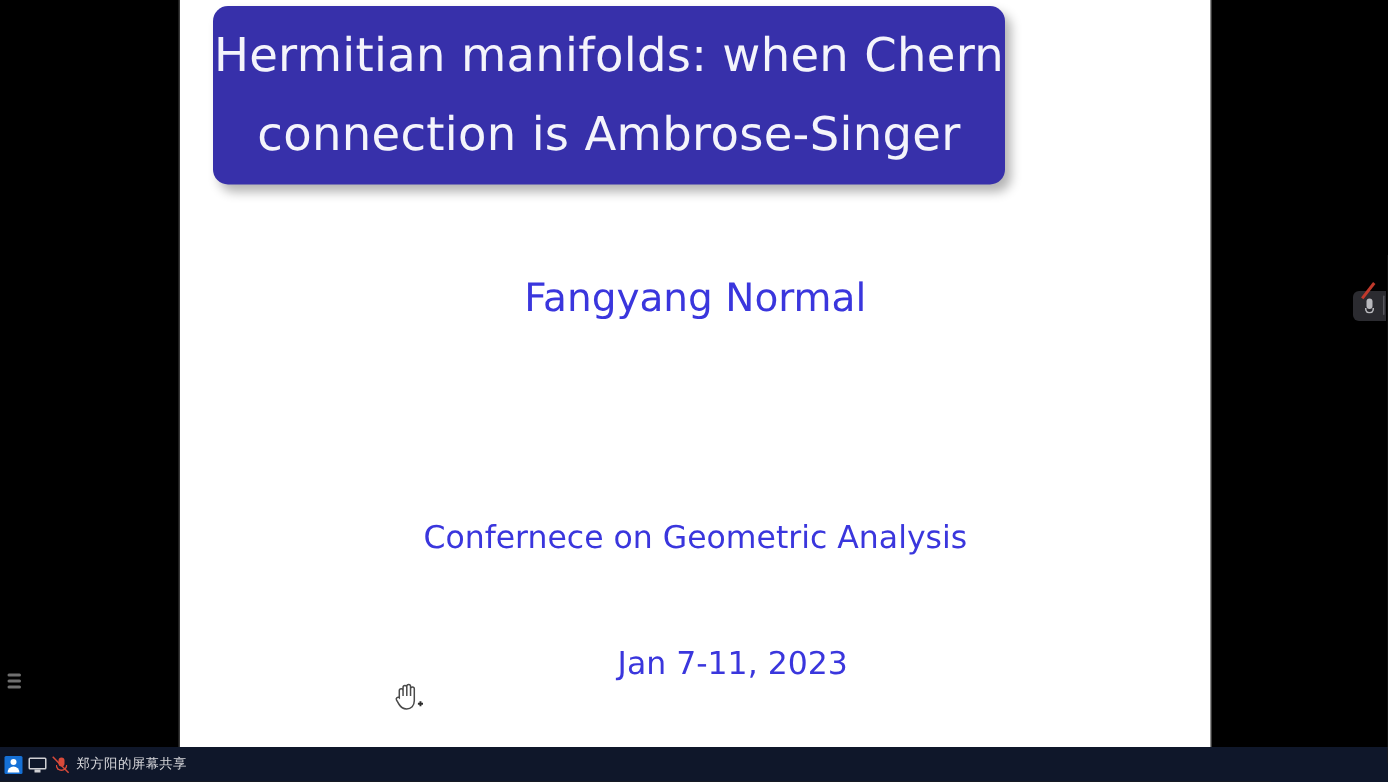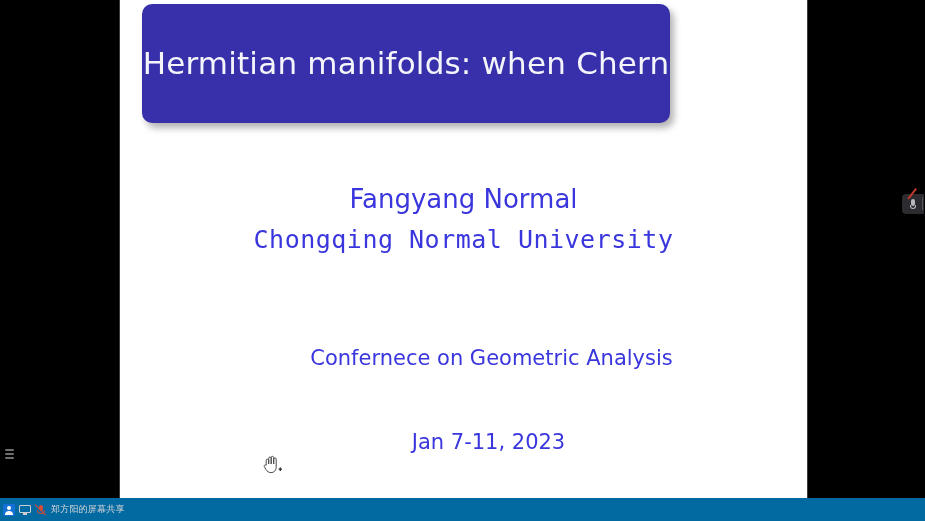--- a/index.html
+++ b/index.html
@@ -178,21 +178,20 @@
     letter-spacing: 0.5px;
   }
 
   
   #venue-block {
     position: absolute;
     left: 0;
     top: 342px;
     width: 687px;
     text-align: center;
-    padding-left: 28px;
   }
   .venue-line {
     color: #3a36dd;
     font-size: 21px;
     font-family: "DejaVu Sans", sans-serif;
     line-height: 33px;
   }
   #date-line {
     position: absolute;
     left: 0;
@@ -214,21 +213,21 @@
     pointer-events: none;
   }
 
   
   #taskbar {
     position: absolute;
     left: 0;
     top: 498px;
     width: 925px;
     height: 23px;
-    background: #0369a1;
+    background: #0f172a;
     display: flex;
     align-items: center;
   }
   #taskbar-divider {
     position: absolute;
     left: 0; top: 498px;
     width: 925px; height: 1px;
     background: #303033;
   }
   #share-chip {
@@ -341,25 +340,25 @@
       <span class="mic-stand"></span>
       <span class="mic-slash"></span>
     </span>
     <span class="pill-edge"></span>
   </div>
 
   <div id="slide">
 
     <div id="title-banner">
       <div class="banner-line">Hermitian manifolds: when Chern</div>
+      <div class="banner-line">connection is Ambrose-Singer</div>
     </div>
 
     <div id="author-block">
       <div id="author-name">Fangyang Normal</div>
-      <div id="author-affiliation">Chongqing Normal University</div>
     </div>
 
     <div id="venue-block">
       <div class="venue-line">Confernece on Geometric Analysis</div>
     </div>
 
     <div id="date-line">Jan 7-11, 2023</div>
 
   </div>
 

